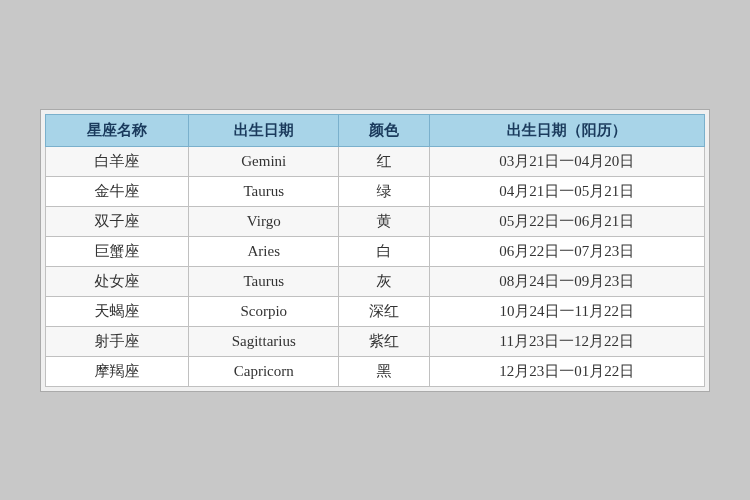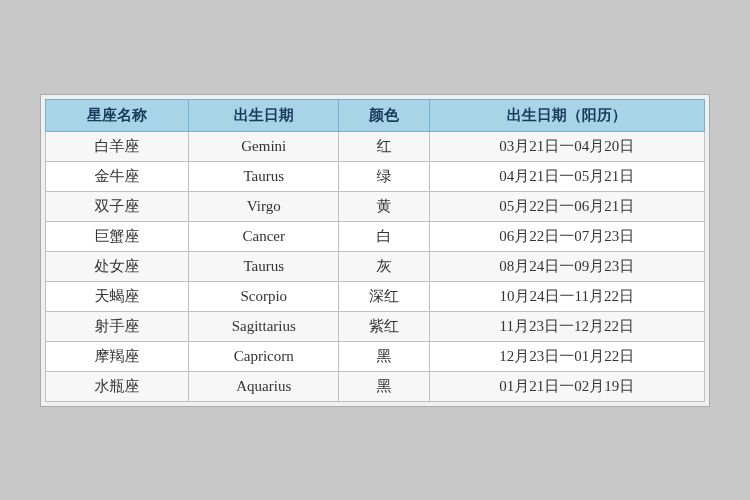--- a/index.html
+++ b/index.html
@@ -71,21 +71,21 @@
           <td>04月21日一05月21日</td>
         </tr>
         <tr>
           <td>双子座</td>
           <td>Virgo</td>
           <td>黄</td>
           <td>05月22日一06月21日</td>
         </tr>
         <tr>
           <td>巨蟹座</td>
-          <td>Cancer</td>
+          <td>Aries</td>
           <td>白</td>
           <td>06月22日一07月23日</td>
         </tr>
         <tr>
           <td>处女座</td>
           <td>Taurus</td>
           <td>灰</td>
           <td>08月24日一09月23日</td>
         </tr>
         <tr>
@@ -99,21 +99,15 @@
           <td>Sagittarius</td>
           <td>紫红</td>
           <td>11月23日一12月22日</td>
         </tr>
         <tr>
           <td>摩羯座</td>
           <td>Capricorn</td>
           <td>黑</td>
           <td>12月23日一01月22日</td>
         </tr>
-        <tr>
-          <td>水瓶座</td>
-          <td>Aquarius</td>
-          <td>黑</td>
-          <td>01月21日一02月19日</td>
-        </tr>
       </tbody>
   </table>
 </div>
 
 </body></html>

